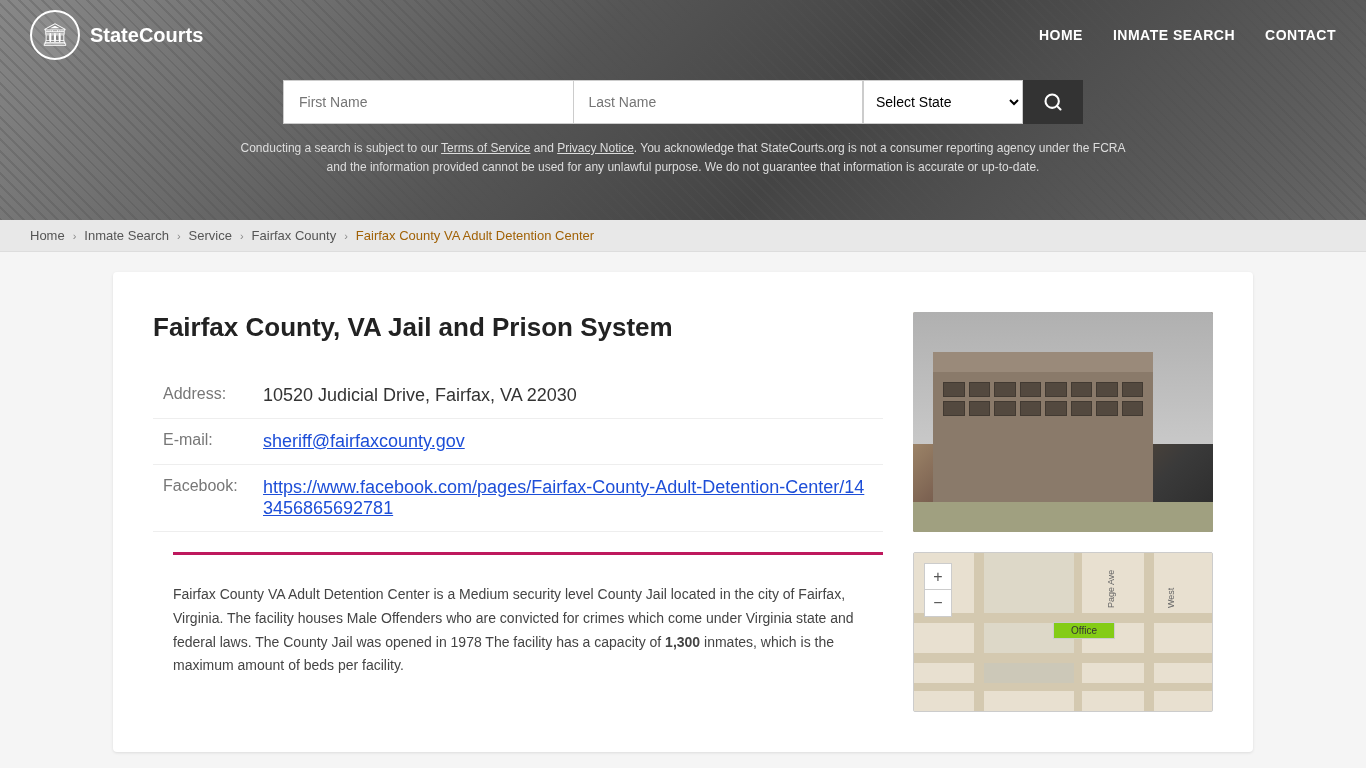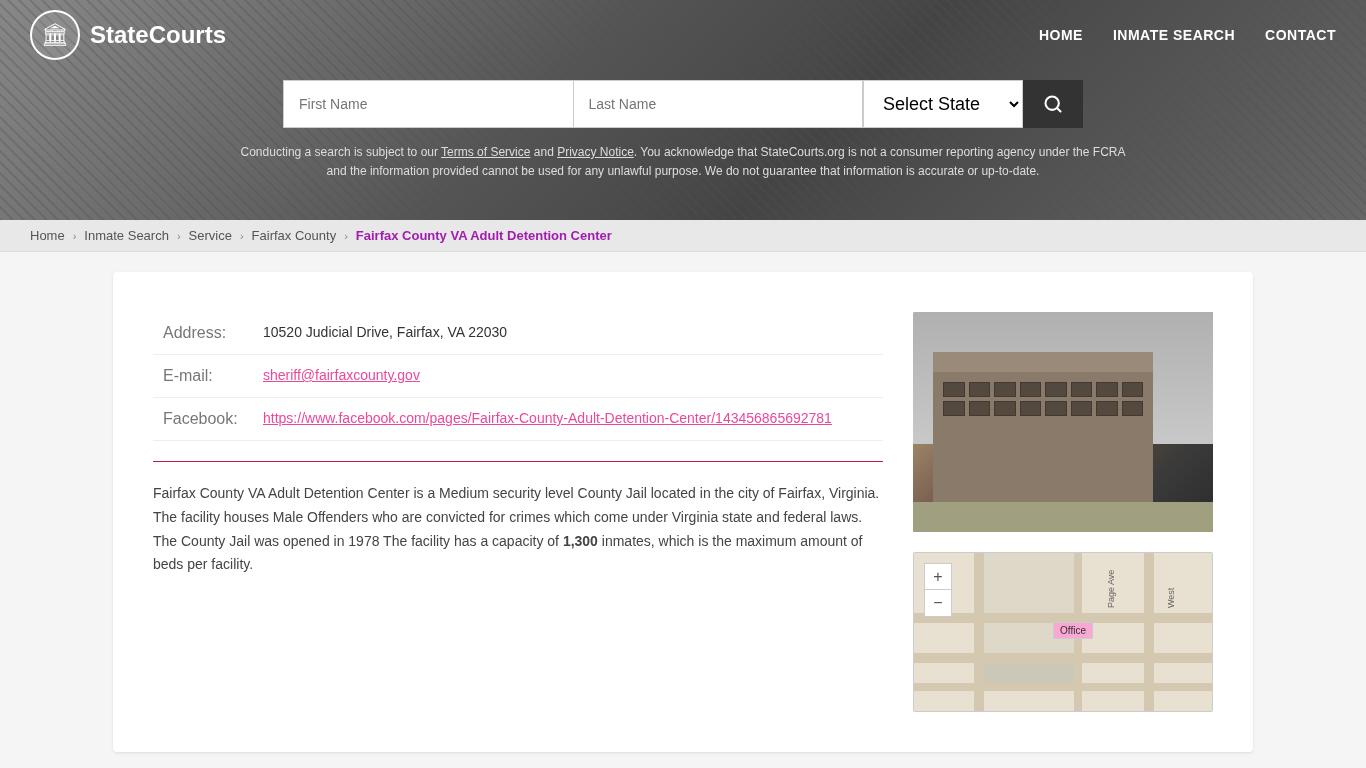--- a/index.html
+++ b/index.html
@@ -48,21 +48,21 @@
       border: 2px solid white;
       border-radius: 50%;
       display: flex;
       align-items: center;
       justify-content: center;
       font-size: 22px;
       color: white;
       background: rgba(255,255,255,0.1);
     }
     .logo-text {
-      font-size: 24px;
+      font-size: 20px;
       font-weight: bold;
       color: white;
     }
     .nav-links {
       display: flex;
       gap: 30px;
     }
     .nav-link {
       color: white;
       text-decoration: none;
@@ -95,23 +95,23 @@
     .search-bar input {
       flex: 1;
       padding: 12px 15px;
       border: 1px solid #ccc;
       font-size: 14px;
       outline: none;
       background: white;
     }
     .search-bar input:first-child { border-right: none; }
     .search-bar select {
-      padding: 12px 15px;
+      padding: 12px 8px;
       border: 1px solid #ccc;
-      font-size: 18px;
+      font-size: 14px;
       outline: none;
       background: white;
       cursor: pointer;
       min-width: 160px;
     }
     .search-btn {
       background: #333;
       border: none;
       color: white;
       padding: 0 20px;
@@ -138,21 +138,21 @@
       display: flex;
       align-items: center;
       gap: 8px;
       font-size: 13px;
     }
     .breadcrumb a {
       color: #555;
       text-decoration: none;
     }
     .breadcrumb .separator { color: #888; font-size: 11px; }
-    .breadcrumb .current { color: #a21caf; font-weight: 700; }
+    .breadcrumb .current { color: #a16207; font-weight: 400; }
 
     
     .main-wrapper {
       max-width: 1200px;
       margin: 0 auto;
       padding: 20px 30px;
     }
     .content-card {
       background: white;
       border-radius: 4px;
@@ -187,34 +187,35 @@
       vertical-align: top;
     }
     .info-table td:first-child {
       color: #777;
       font-size: 16px;
       width: 100px;
       white-space: nowrap;
     }
     .info-table td:last-child {
       color: #333;
-      font-size: 14px;
+      font-size: 18px;
     }
     .info-table a {
-      color: #ec4899;
+      color: #1d4ed8;
       text-decoration: underline;
       word-break: break-all;
     }
 
     .description {
       font-size: 14px;
       line-height: 1.7;
       color: #444;
-      border-top: 1px solid #be185d;
-      padding-top: 20px;
+      border-top: 3px solid #be185d;
+      padding-top: 28px;
+      margin-left: 20px;
     }
 
     
     .facility-image {
       width: 100%;
       height: 220px;
       background: linear-gradient(135deg, #c8b89a 0%, #a89070 20%, #7a6050 40%, #5a4a3a 60%, #3a3a3a 80%, #2a2a2a 100%);
       border-radius: 2px;
       margin-bottom: 20px;
       position: relative;
@@ -296,23 +297,23 @@
       background: white;
       color: #555;
       border-bottom: 1px solid #ccc;
     }
     .map-zoom-btn:last-child { border-bottom: none; }
     .map-label {
       position: absolute;
       top: 50%;
       left: 50%;
       transform: translate(-10px, -10px);
-      background: #f9a8d4;
+      background: #84cc16;
       border: 1px solid #ccc;
-      padding: 2px 6px;
+      padding: 2px 17px;
       font-size: 10px;
       white-space: nowrap;
     }
   </style>
 </head>
 <body>
 
 <div class="header">
   <div class="header-bg"></div>
   <div class="header-content">
@@ -360,20 +361,21 @@
   <span class="separator">›</span>
   <a href="#">Fairfax County</a>
   <span class="separator">›</span>
   <span class="current">Fairfax County VA Adult Detention Center</span>
 </div>
 
 <div class="main-wrapper">
   <div class="content-card">
 
     <div class="content-left">
+      <h2 class="page-heading">Fairfax County, VA Jail and Prison System</h2>
 
       <table class="info-table">
         <tbody>
             <tr>
           <td>Address:</td>
           <td>10520 Judicial Drive, Fairfax, VA 22030</td>
         </tr>
         <tr>
           <td>E-mail:</td>
           <td>

